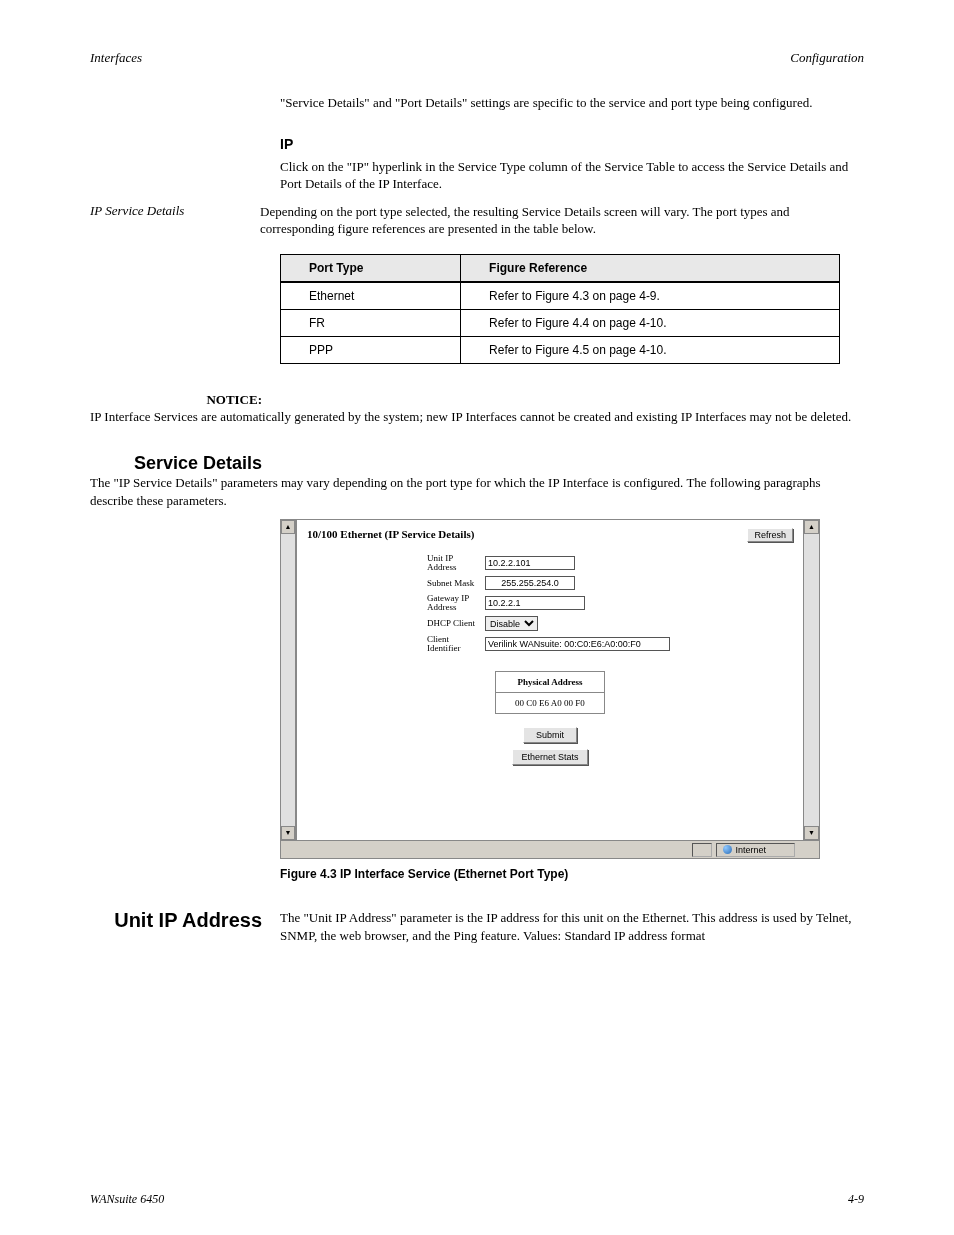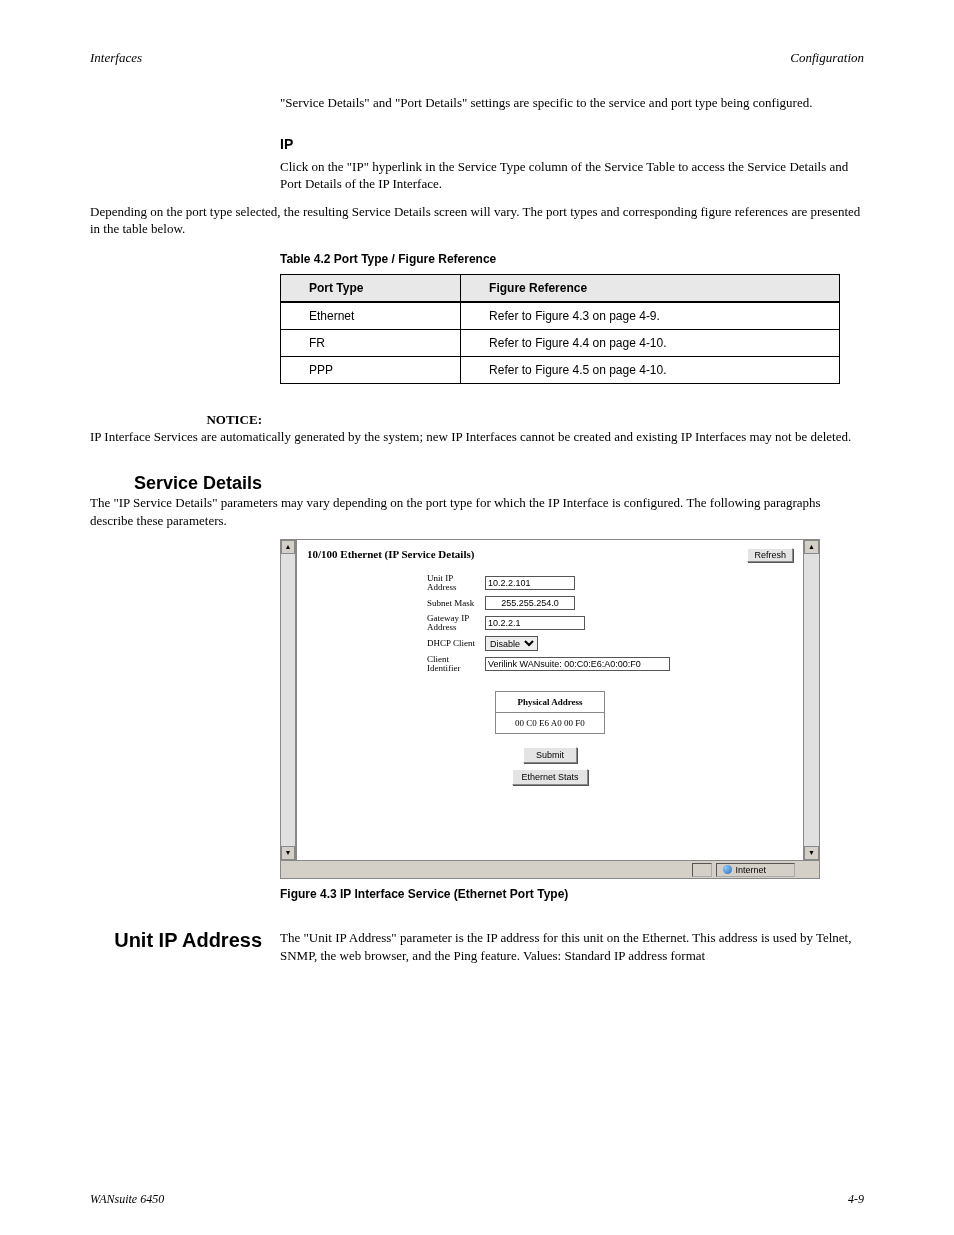--- a/index.html
+++ b/index.html
@@ -285,26 +285,26 @@
   <div class="body-text">
     <p>"Service Details" and "Port Details" settings are specific to the service and port type being configured.</p>
   </div>
 
   <div class="section-title">IP</div>
   <div class="body-text">
     <p>Click on the "IP" hyperlink in the Service Type column of the Service Table to access the Service Details and Port Details of the IP Interface.</p>
   </div>
 
   <div class="label-col">
+    <div class="side-label italic">IP Service Details</div>
     <div class="content">
       <p>Depending on the port type selected, the resulting Service Details screen will vary. The port types and corresponding figure references are presented in the table below.</p>
     </div>
   </div>
 
-  <div class="table-caption">Table 4.2   Port Type / Figure Reference</div>
   <table class="ref-table">
     <thead>
       <tr>
         <th>Port Type</th>
         <th>Figure Reference</th>
       </tr>
     </thead>
     <tbody>
       <tr>
         <td>Ethernet</td>

